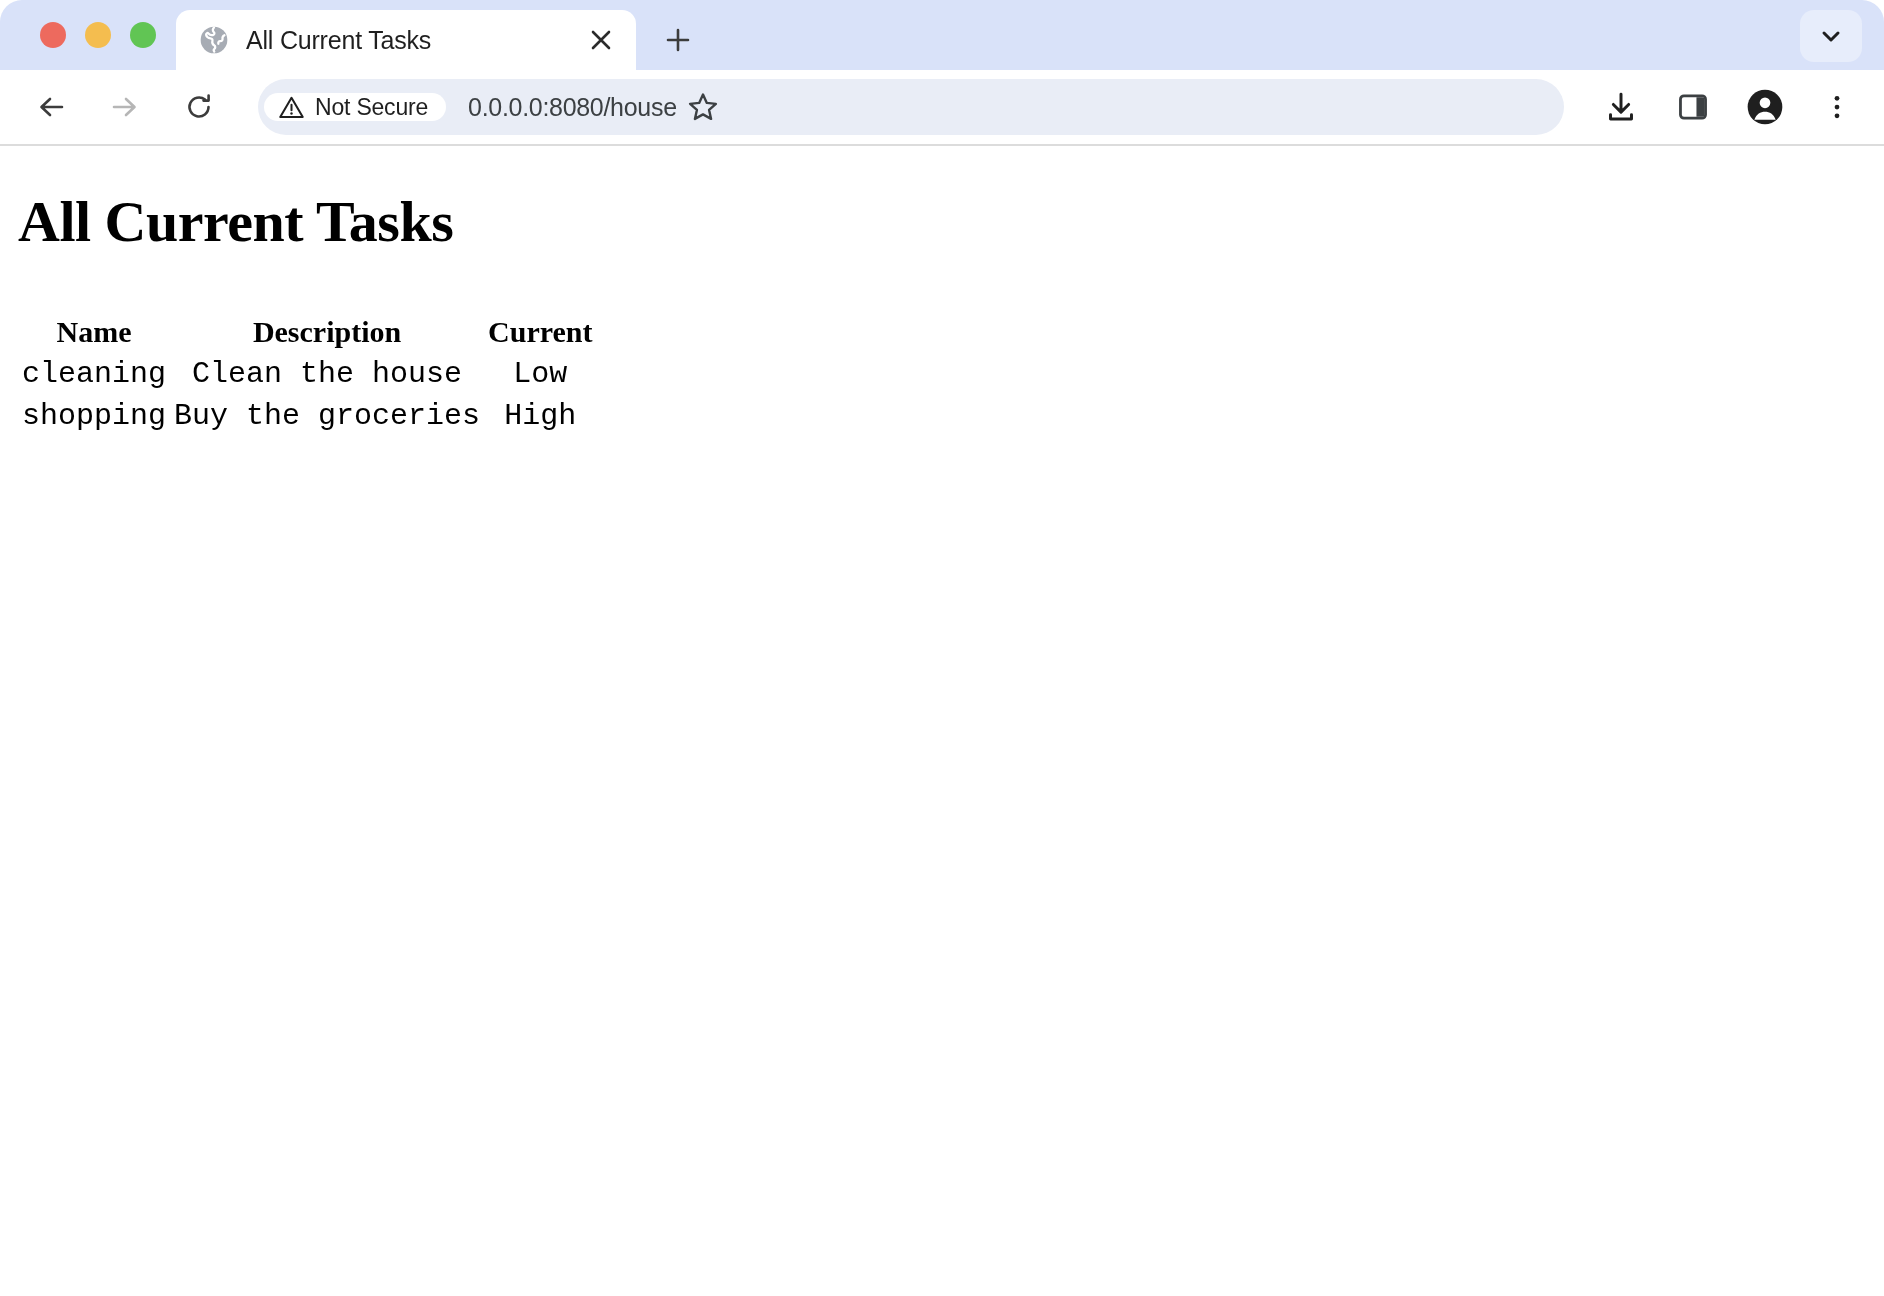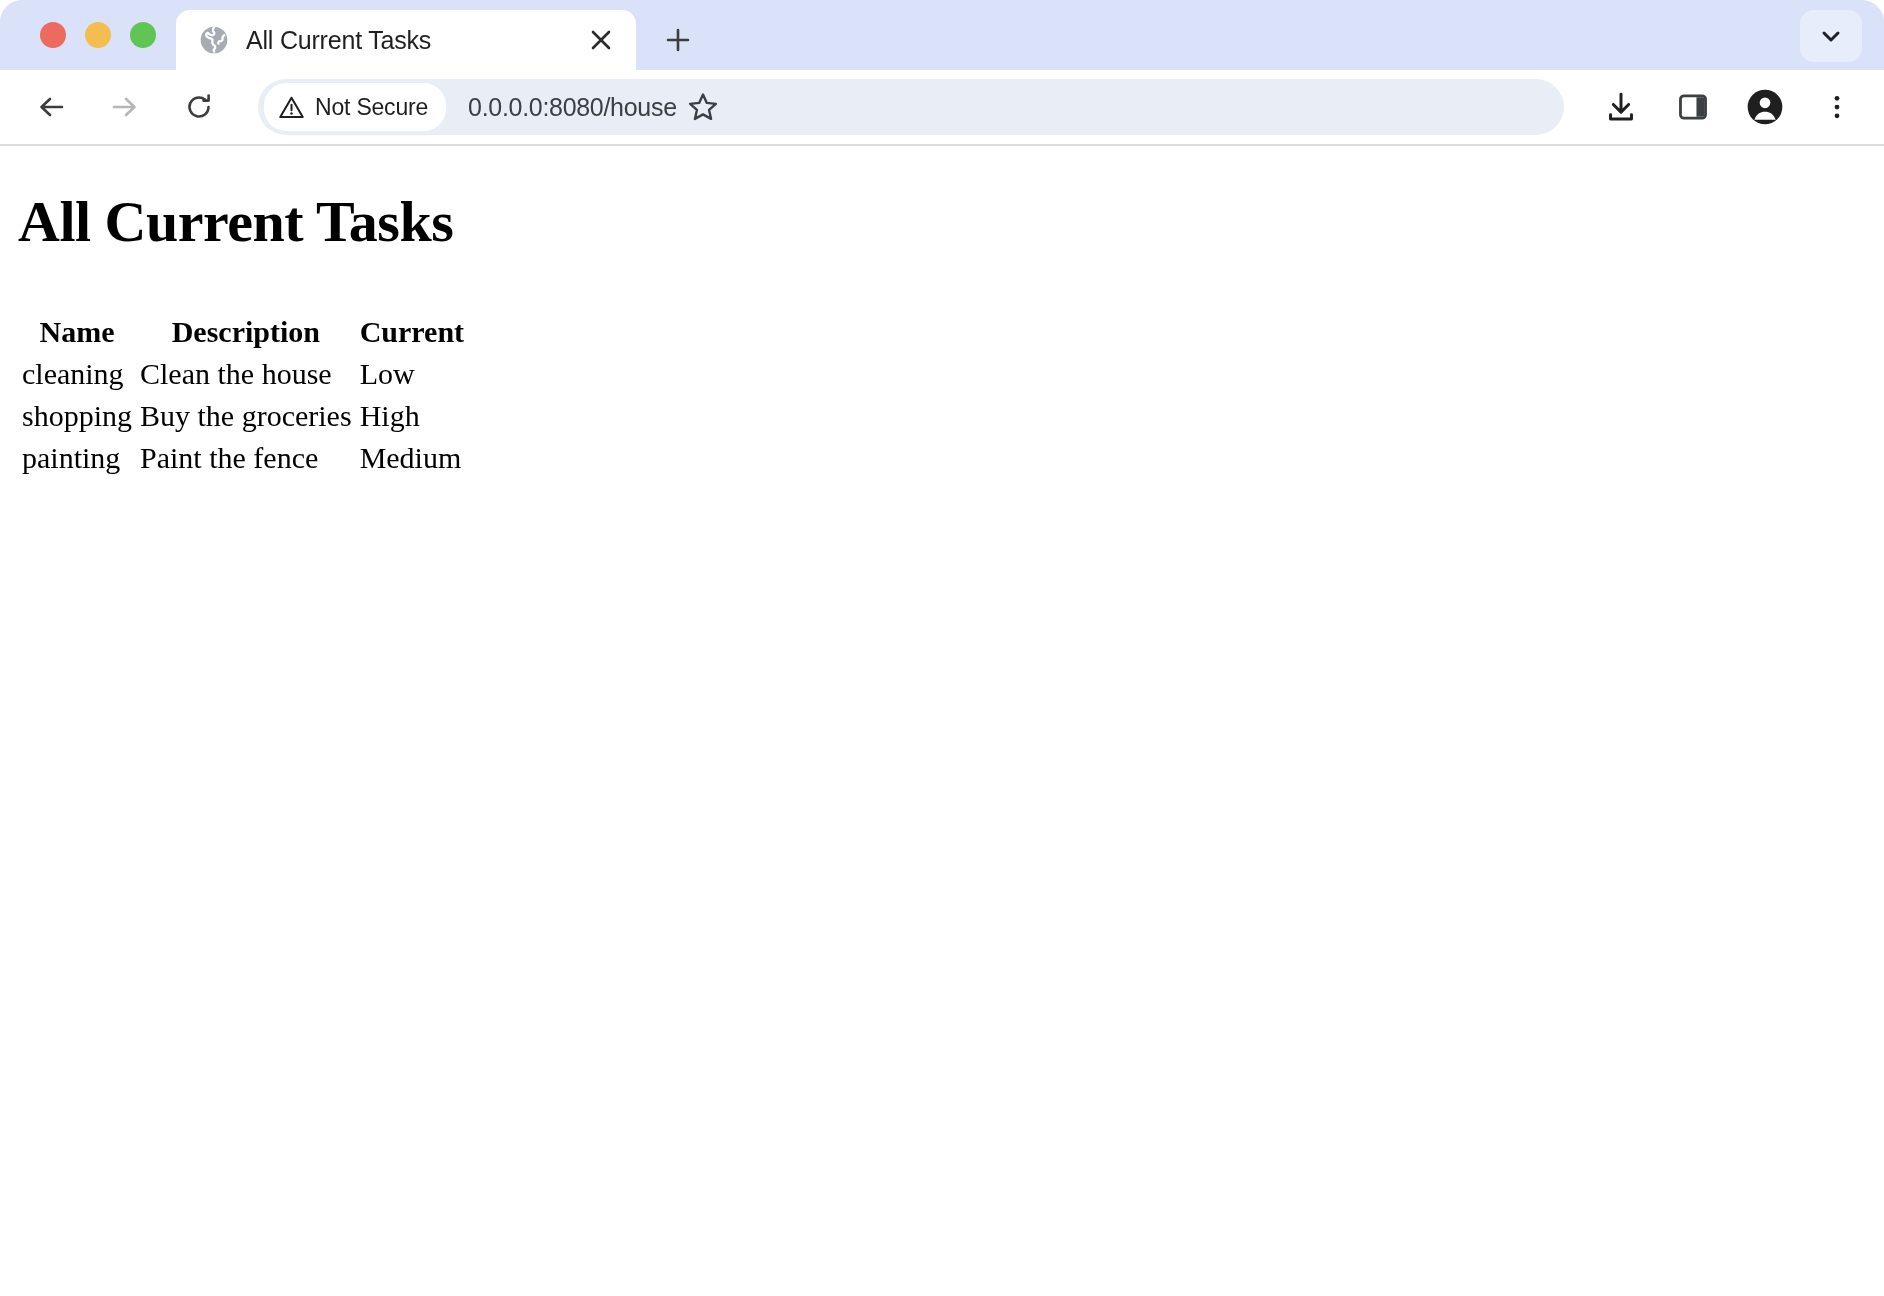--- a/index.html
+++ b/index.html
@@ -127,21 +127,21 @@
     display: flex;
     align-items: center;
     padding: 0 6px 0 6px;
     min-width: 0;
   }
 
   #security-chip {
     display: flex;
     align-items: center;
     gap: 10px;
-    height: 48px;
+    height: 28px;
     padding: 0 18px 0 14px;
     background: #ffffff;
     border-radius: 22px;
     flex: none;
   }
   #security-text {
     font-size: 23px;
     color: #1f1f1f;
     white-space: nowrap;
     letter-spacing: -0.2px;
@@ -198,23 +198,24 @@
     color: #000000;
   }
   #tasks-table th {
     font-weight: bold;
     text-align: center;
     padding: 0 4px 4px 4px;
     white-space: nowrap;
   }
   #tasks-table td {
     font-weight: normal;
-    text-align: left;
+    text-align: center;
     padding: 4px 4px;
     white-space: nowrap;
+    font-family: Liberation Mono, monospace;
   }
 </style>
 </head>
 <body>
 
 <div id="window">
 
   <div id="tabstrip">
 
     <div id="traffic-lights">
@@ -336,22 +337,17 @@
         <tr>
           <td>cleaning</td>
           <td>Clean the house</td>
           <td>Low</td>
         </tr>
         <tr>
           <td>shopping</td>
           <td>Buy the groceries</td>
           <td>High</td>
         </tr>
-        <tr>
-          <td>painting</td>
-          <td>Paint the fence</td>
-          <td>Medium</td>
-        </tr>
       </tbody>
     </table>
   </div>
 
 </div>
 
 </body></html>

